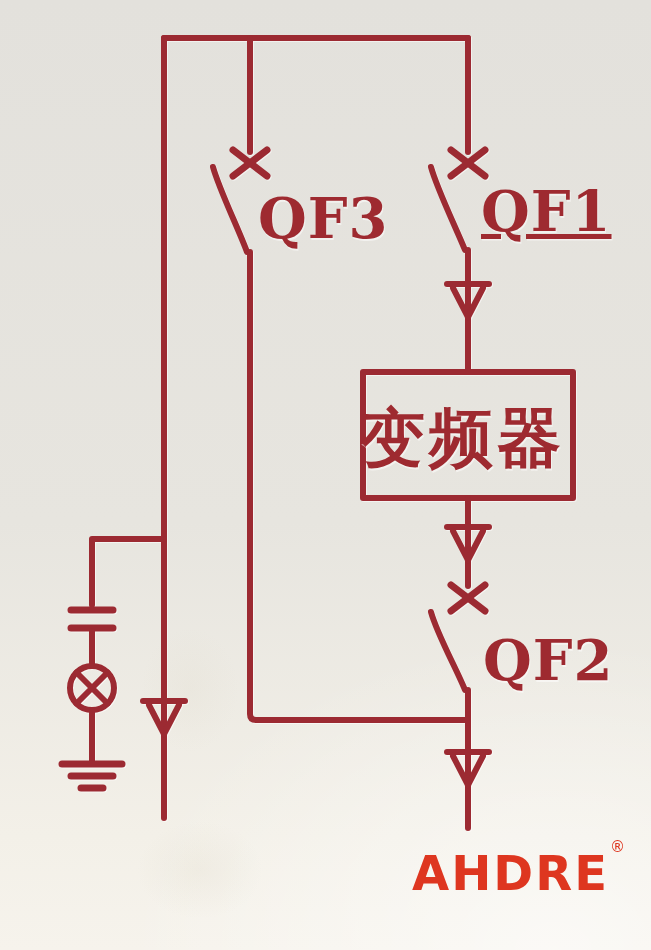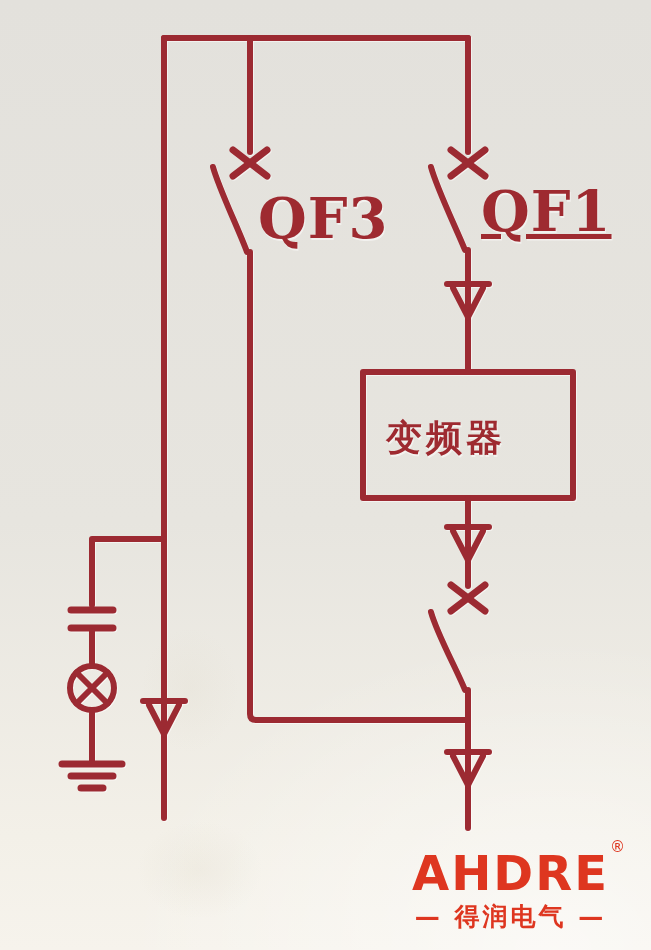--- a/index.html
+++ b/index.html
@@ -47,25 +47,25 @@
     color: var(--label-color);
     text-shadow: 1px 1.5px 0 rgba(255,255,255,0.5);
     letter-spacing: 1px;
     white-space: nowrap;
   }
   .lbl-qf3 { left: 258px; top: 190px; }
   .lbl-qf1 { left: 481px; top: 183px; text-decoration: underline; }
   .lbl-qf2 { left: 483px; top: 632px; }
   .box-label {
     position: absolute;
-    left: 341px; top: 390px; width: 210px; height: 96px;
+    left: 358px; top: 390px; width: 210px; height: 96px;
     display: flex; align-items: center; justify-content: center;
     font-family: "DejaVu Serif", "Liberation Serif", serif;
     font-weight: 700;
-    font-size: 36px;
+    font-size: 64px;
     letter-spacing: 4px;
     color: var(--label-color);
     text-shadow: 1px 1.5px 0 rgba(255,255,255,0.5);
     white-space: nowrap;
   }
   .logo {
     position: absolute;
     left: 388px; top: 848px; width: 245px;
     text-align: center;
     color: var(--logo-color);
@@ -147,24 +147,24 @@
     <circle cx="92" cy="688" r="22" stroke-width="6"></circle>
     <path d="M76.5 672.5 L107.5 703.5 M107.5 672.5 L76.5 703.5" stroke-width="6"></path>
     <path d="M92 710 V762" stroke-width="6"></path>
     <path d="M62 764 H122" stroke-width="7"></path>
     <path d="M71 776 H113" stroke-width="7"></path>
     <path d="M81 788 H103" stroke-width="7"></path>
   </svg>
 
   <div class="lbl lbl-qf3">QF3</div>
   <div class="lbl lbl-qf1">QF1</div>
+  <div class="lbl lbl-qf2">QF2</div>
 
   <div class="box-label">变频器</div>
 
   <div class="logo">
     <div class="brand-row">
       <span>AHDRE</span>
       <span class="reg">®</span>
     </div>
-    <div class="tagline">— 得润电气 —</div>
   </div>
 
 </div>
 
 </body></html>

